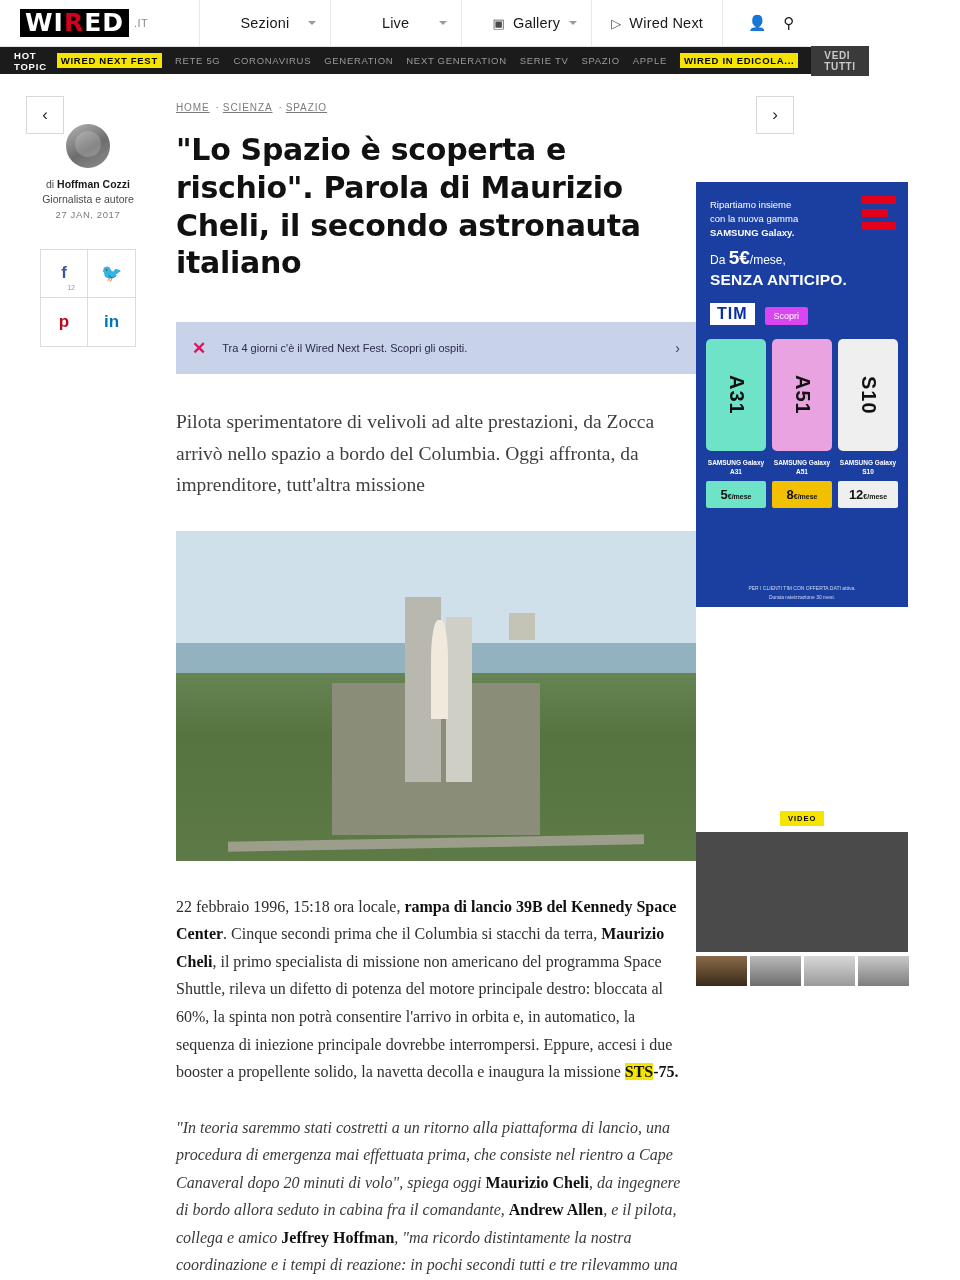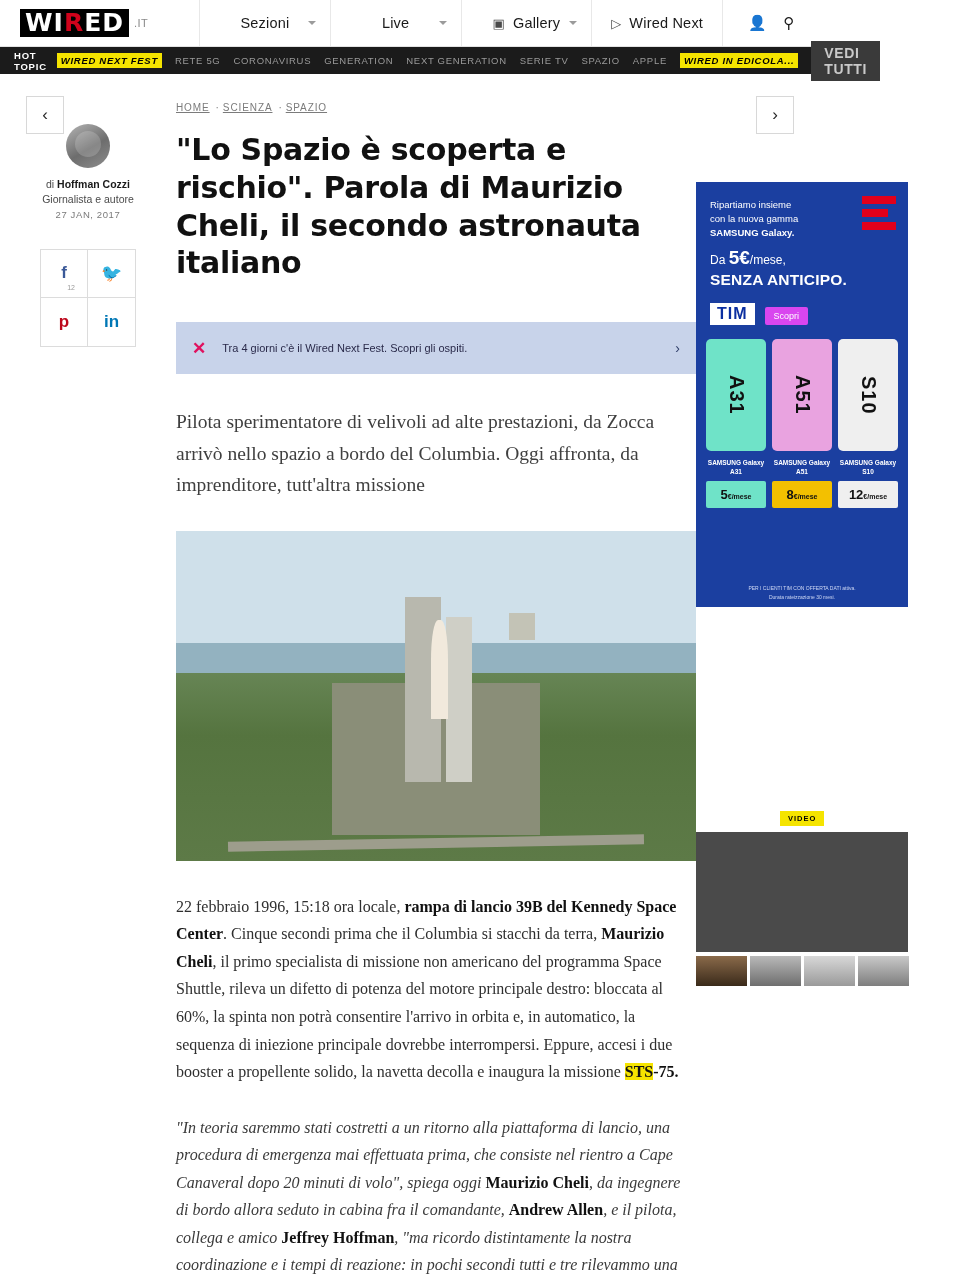--- a/index.html
+++ b/index.html
@@ -45,24 +45,24 @@
   }
   .nav-right .glyph { font-size: 15px; color: #1a1a1a; }
 
   
   .hotbar {
     height: 27px; background: #1b1b1b; display: flex; align-items: center;
     padding: 0 14px; color: #c8c8c8; font-size: 9.5px; letter-spacing: .7px;
   }
   .hot-label { color: #ffffff; font-weight: 700; margin-right: 10px; letter-spacing:.8px;}
   .hot-item { margin-right: 13px; white-space: nowrap; color:#9a9a9a; }
-  .hot-item.hl { background: #f5e400; color: #000; font-weight: 700; padding: 2px 4px; font-style: italic; }
+  .hot-item.hl { background: #f5e400; color: #000; font-weight: 700; padding: 2px 4px; }
   .hot-spacer { flex: 1; }
   .vedi-tutti {
-    background: #3a3a3a; color: #c9c9c9; font-size: 14px; font-weight: 700;
+    background: #3a3a3a; color: #c9c9c9; font-size: 10px; font-weight: 700;
     padding: 4px 13px; letter-spacing: .6px;
   }
 
   
   .arrow {
     position: absolute; width: 38px; height: 38px; background: #fff;
     border: 1px solid #d8d8d8; display: flex; align-items: center; justify-content: center;
     font-size: 17px; color: #2a2a2a; top: 96px;
   }
   .arrow.left { left: 26px; }

